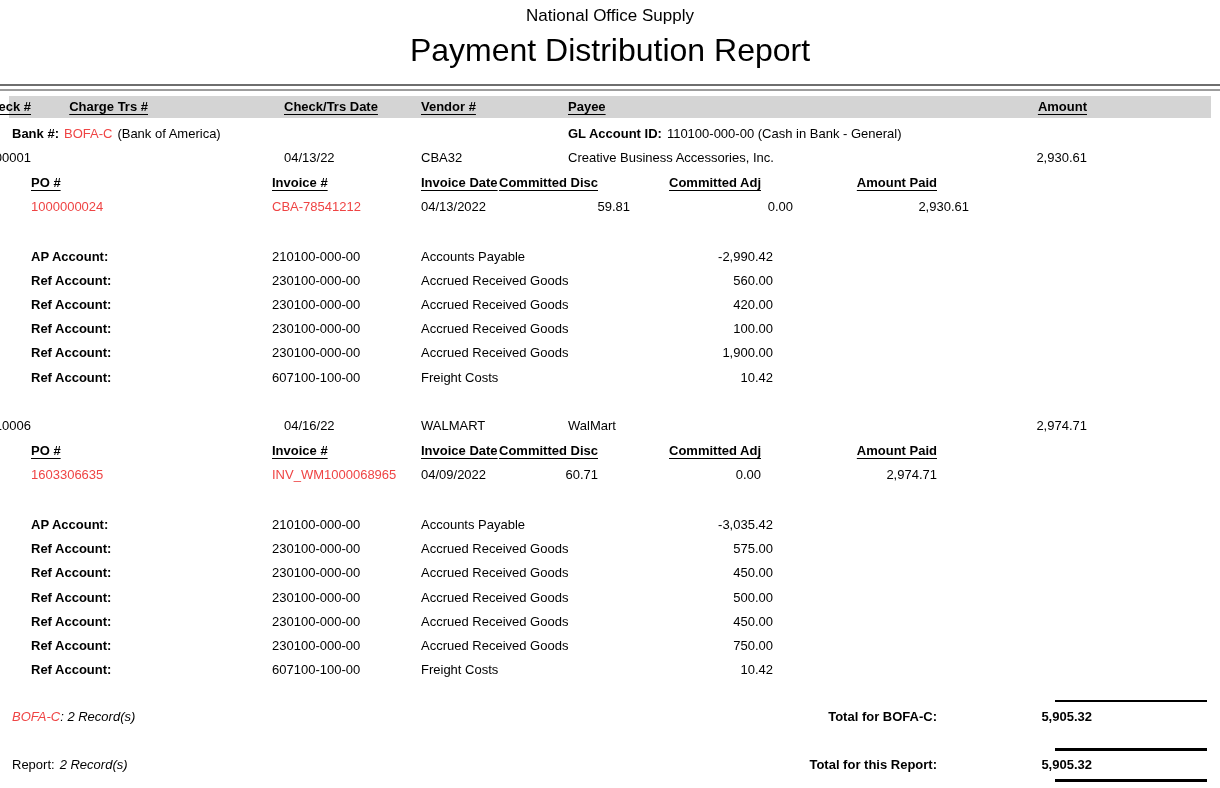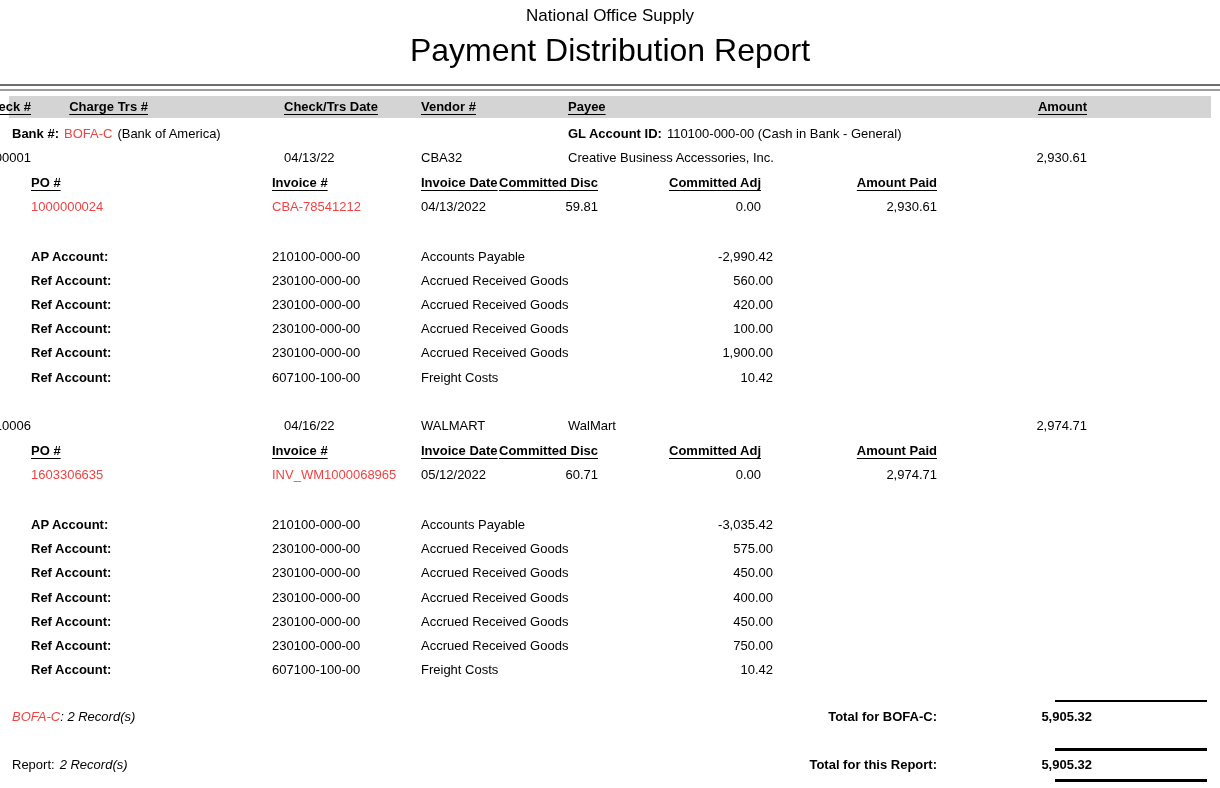--- a/index.html
+++ b/index.html
@@ -92,21 +92,21 @@
 
   <div class="row" style="top:175px;">
     <span class="cell hdr x-po">PO #</span>
     <span class="cell hdr x-inv">Invoice #</span>
     <span class="cell hdr x-invdate">Invoice Date</span>
     <span class="cell hdr x-cdisc">Committed Disc</span>
     <span class="cell hdr x-cadj">Committed Adj</span>
     <span class="cell hdr x-apaid">Amount Paid</span>
   </div>
 
-  <div class="row" style="top:199px;">
+  <div class="row" style="top:199px;padding-left:32px;">
     <span class="cell link x-po">1000000024</span>
     <span class="cell link x-inv">CBA-78541212</span>
     <span class="cell x-invdate">04/13/2022</span>
     <span class="cell x-cdisc">59.81</span>
     <span class="cell x-cadj">0.00</span>
     <span class="cell x-apaid">2,930.61</span>
   </div>
 
   <div class="row" style="top:249px;">
     <span class="cell b x-acctlbl">AP Account:</span>
@@ -158,21 +158,21 @@
     <span class="cell hdr x-inv">Invoice #</span>
     <span class="cell hdr x-invdate">Invoice Date</span>
     <span class="cell hdr x-cdisc">Committed Disc</span>
     <span class="cell hdr x-cadj">Committed Adj</span>
     <span class="cell hdr x-apaid">Amount Paid</span>
   </div>
 
   <div class="row" style="top:467px;">
     <span class="cell link x-po">1603306635</span>
     <span class="cell link x-inv">INV_WM1000068965</span>
-    <span class="cell x-invdate">05/12/2022</span>
+    <span class="cell x-invdate">04/09/2022</span>
     <span class="cell x-cdisc">60.71</span>
     <span class="cell x-cadj">0.00</span>
     <span class="cell x-apaid">2,974.71</span>
   </div>
 
   <div class="row" style="top:517px;">
     <span class="cell b x-acctlbl">AP Account:</span>
     <span class="cell x-acctno">210100-000-00</span>
     <span class="cell x-acctdesc">Accounts Payable</span>
     <span class="cell x-acctamt">-3,035.42</span>
@@ -186,21 +186,21 @@
   <div class="row" style="top:565px;">
     <span class="cell b x-acctlbl">Ref Account:</span>
     <span class="cell x-acctno">230100-000-00</span>
     <span class="cell x-acctdesc">Accrued Received Goods</span>
     <span class="cell x-acctamt">450.00</span>
   </div>
   <div class="row" style="top:590px;">
     <span class="cell b x-acctlbl">Ref Account:</span>
     <span class="cell x-acctno">230100-000-00</span>
     <span class="cell x-acctdesc">Accrued Received Goods</span>
-    <span class="cell x-acctamt">400.00</span>
+    <span class="cell x-acctamt">500.00</span>
   </div>
   <div class="row" style="top:614px;">
     <span class="cell b x-acctlbl">Ref Account:</span>
     <span class="cell x-acctno">230100-000-00</span>
     <span class="cell x-acctdesc">Accrued Received Goods</span>
     <span class="cell x-acctamt">450.00</span>
   </div>
   <div class="row" style="top:638px;">
     <span class="cell b x-acctlbl">Ref Account:</span>
     <span class="cell x-acctno">230100-000-00</span>

